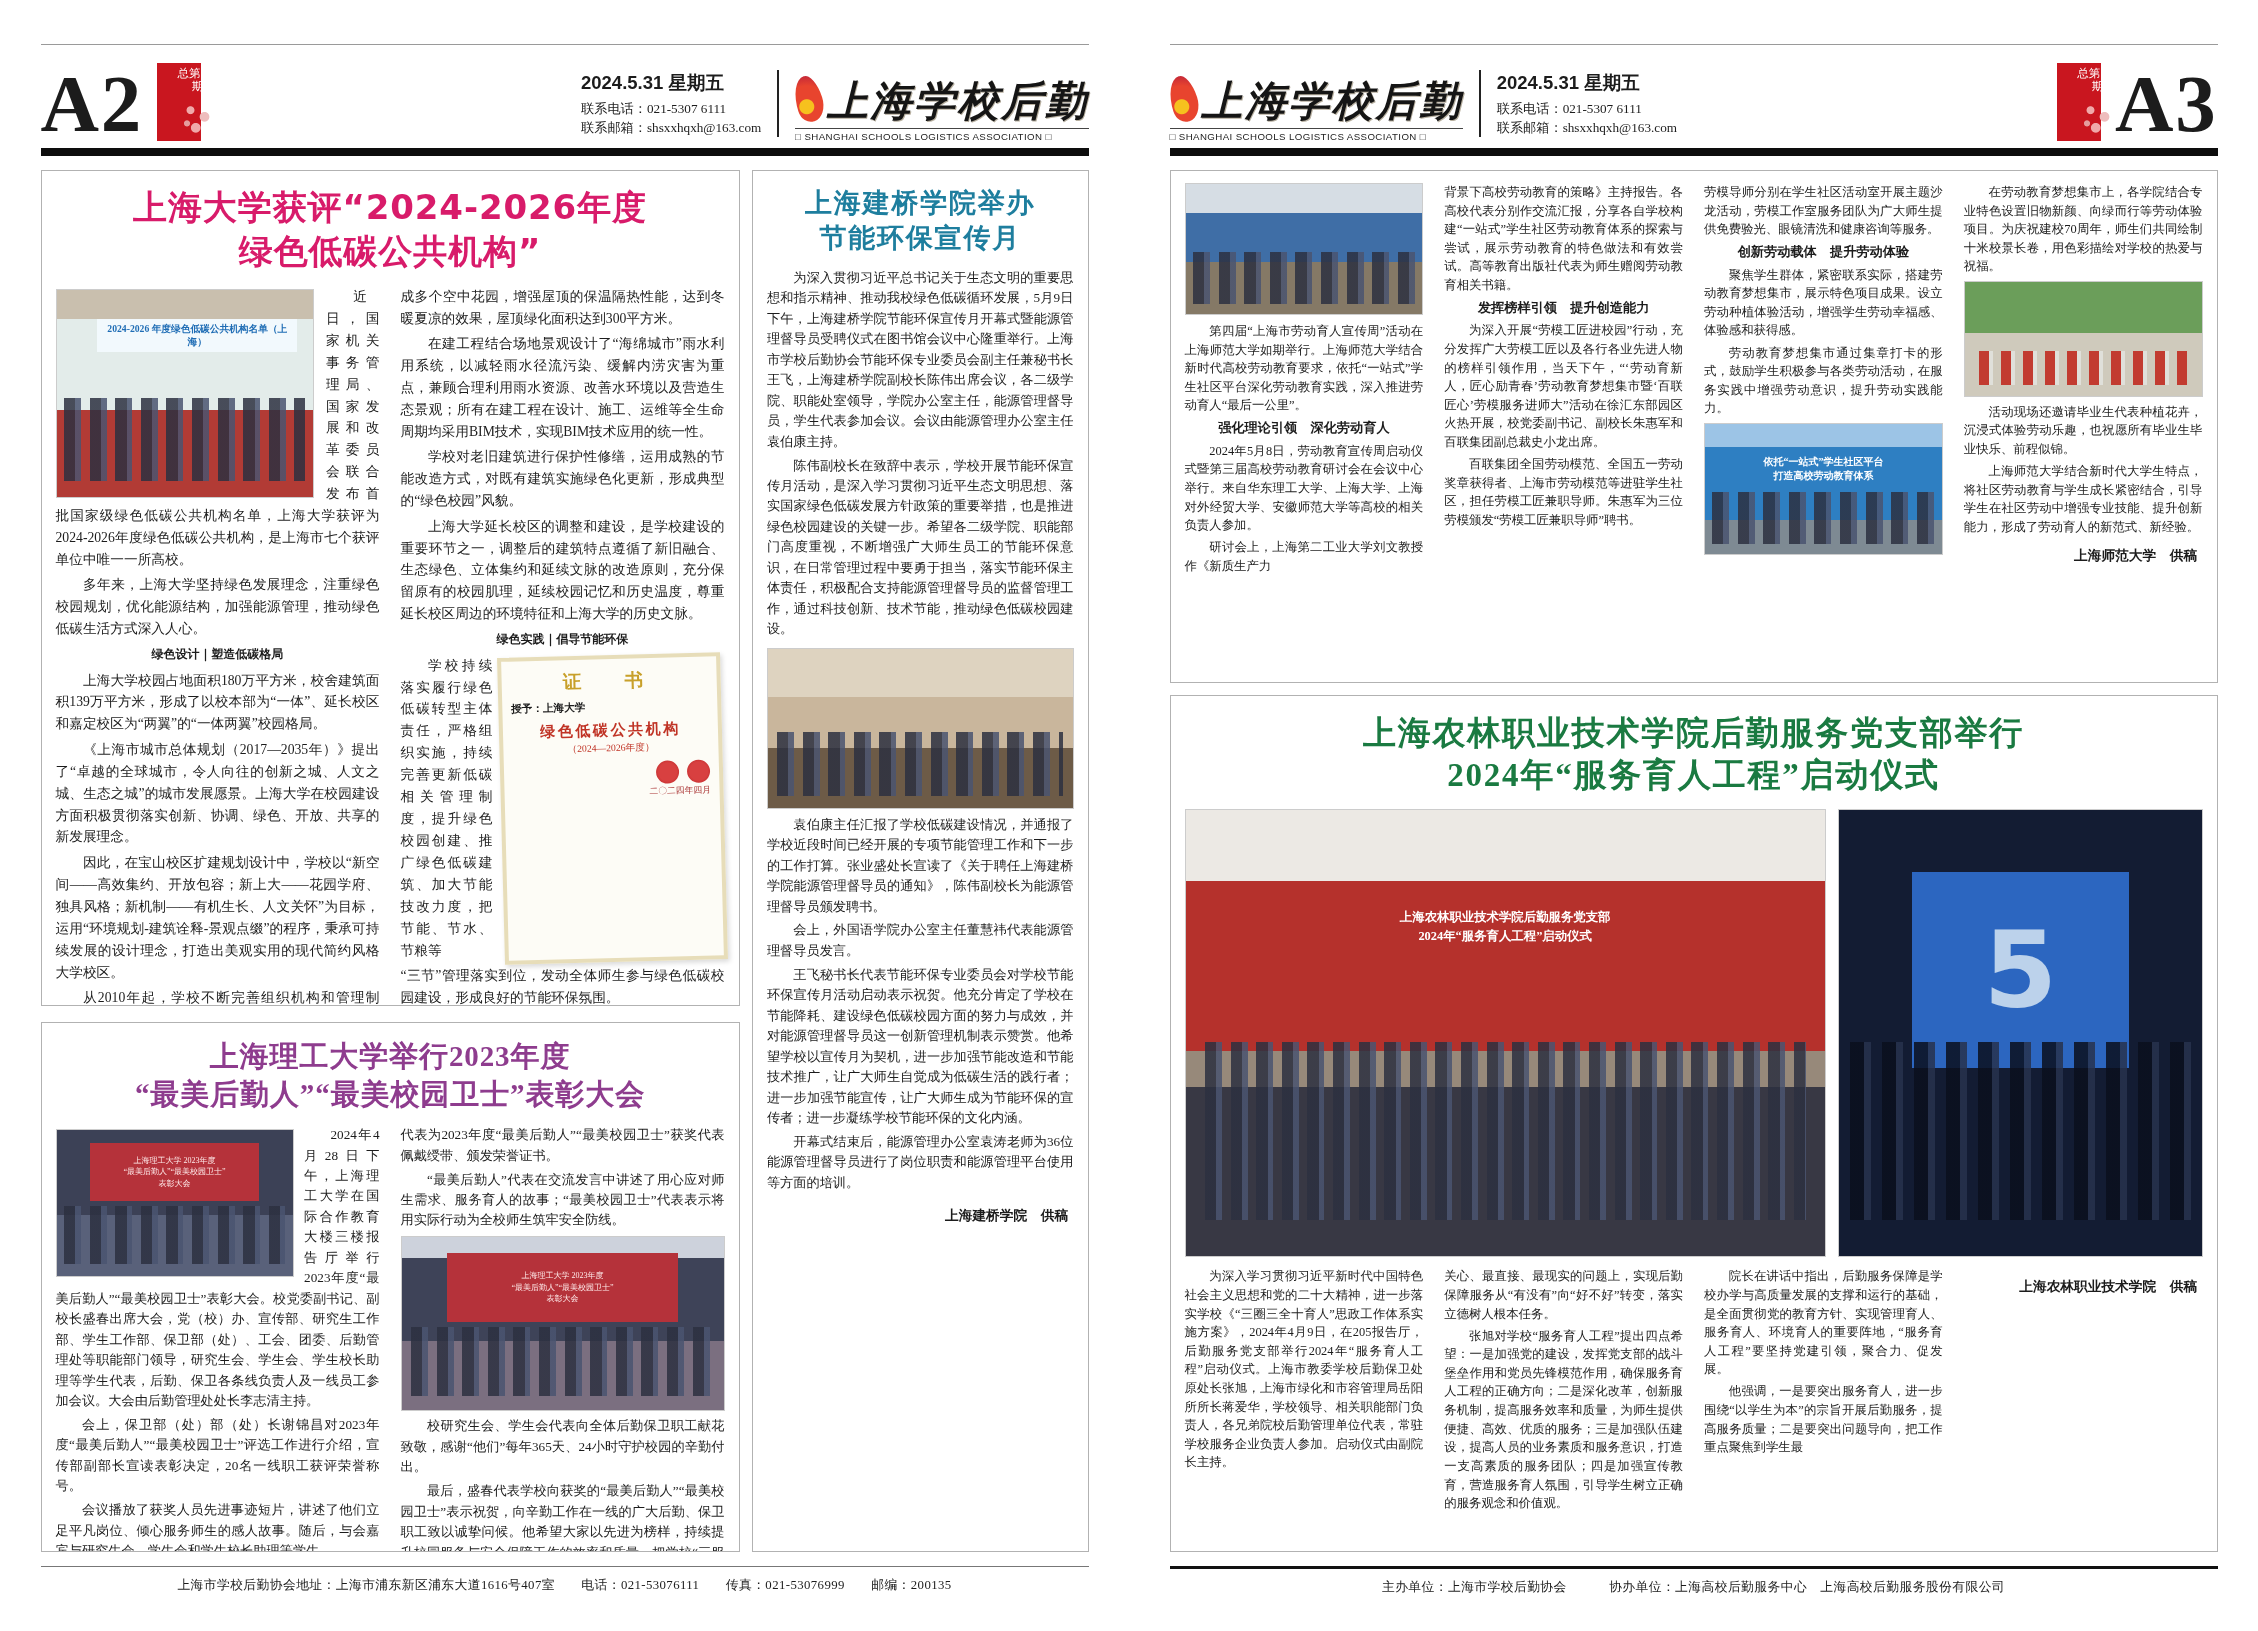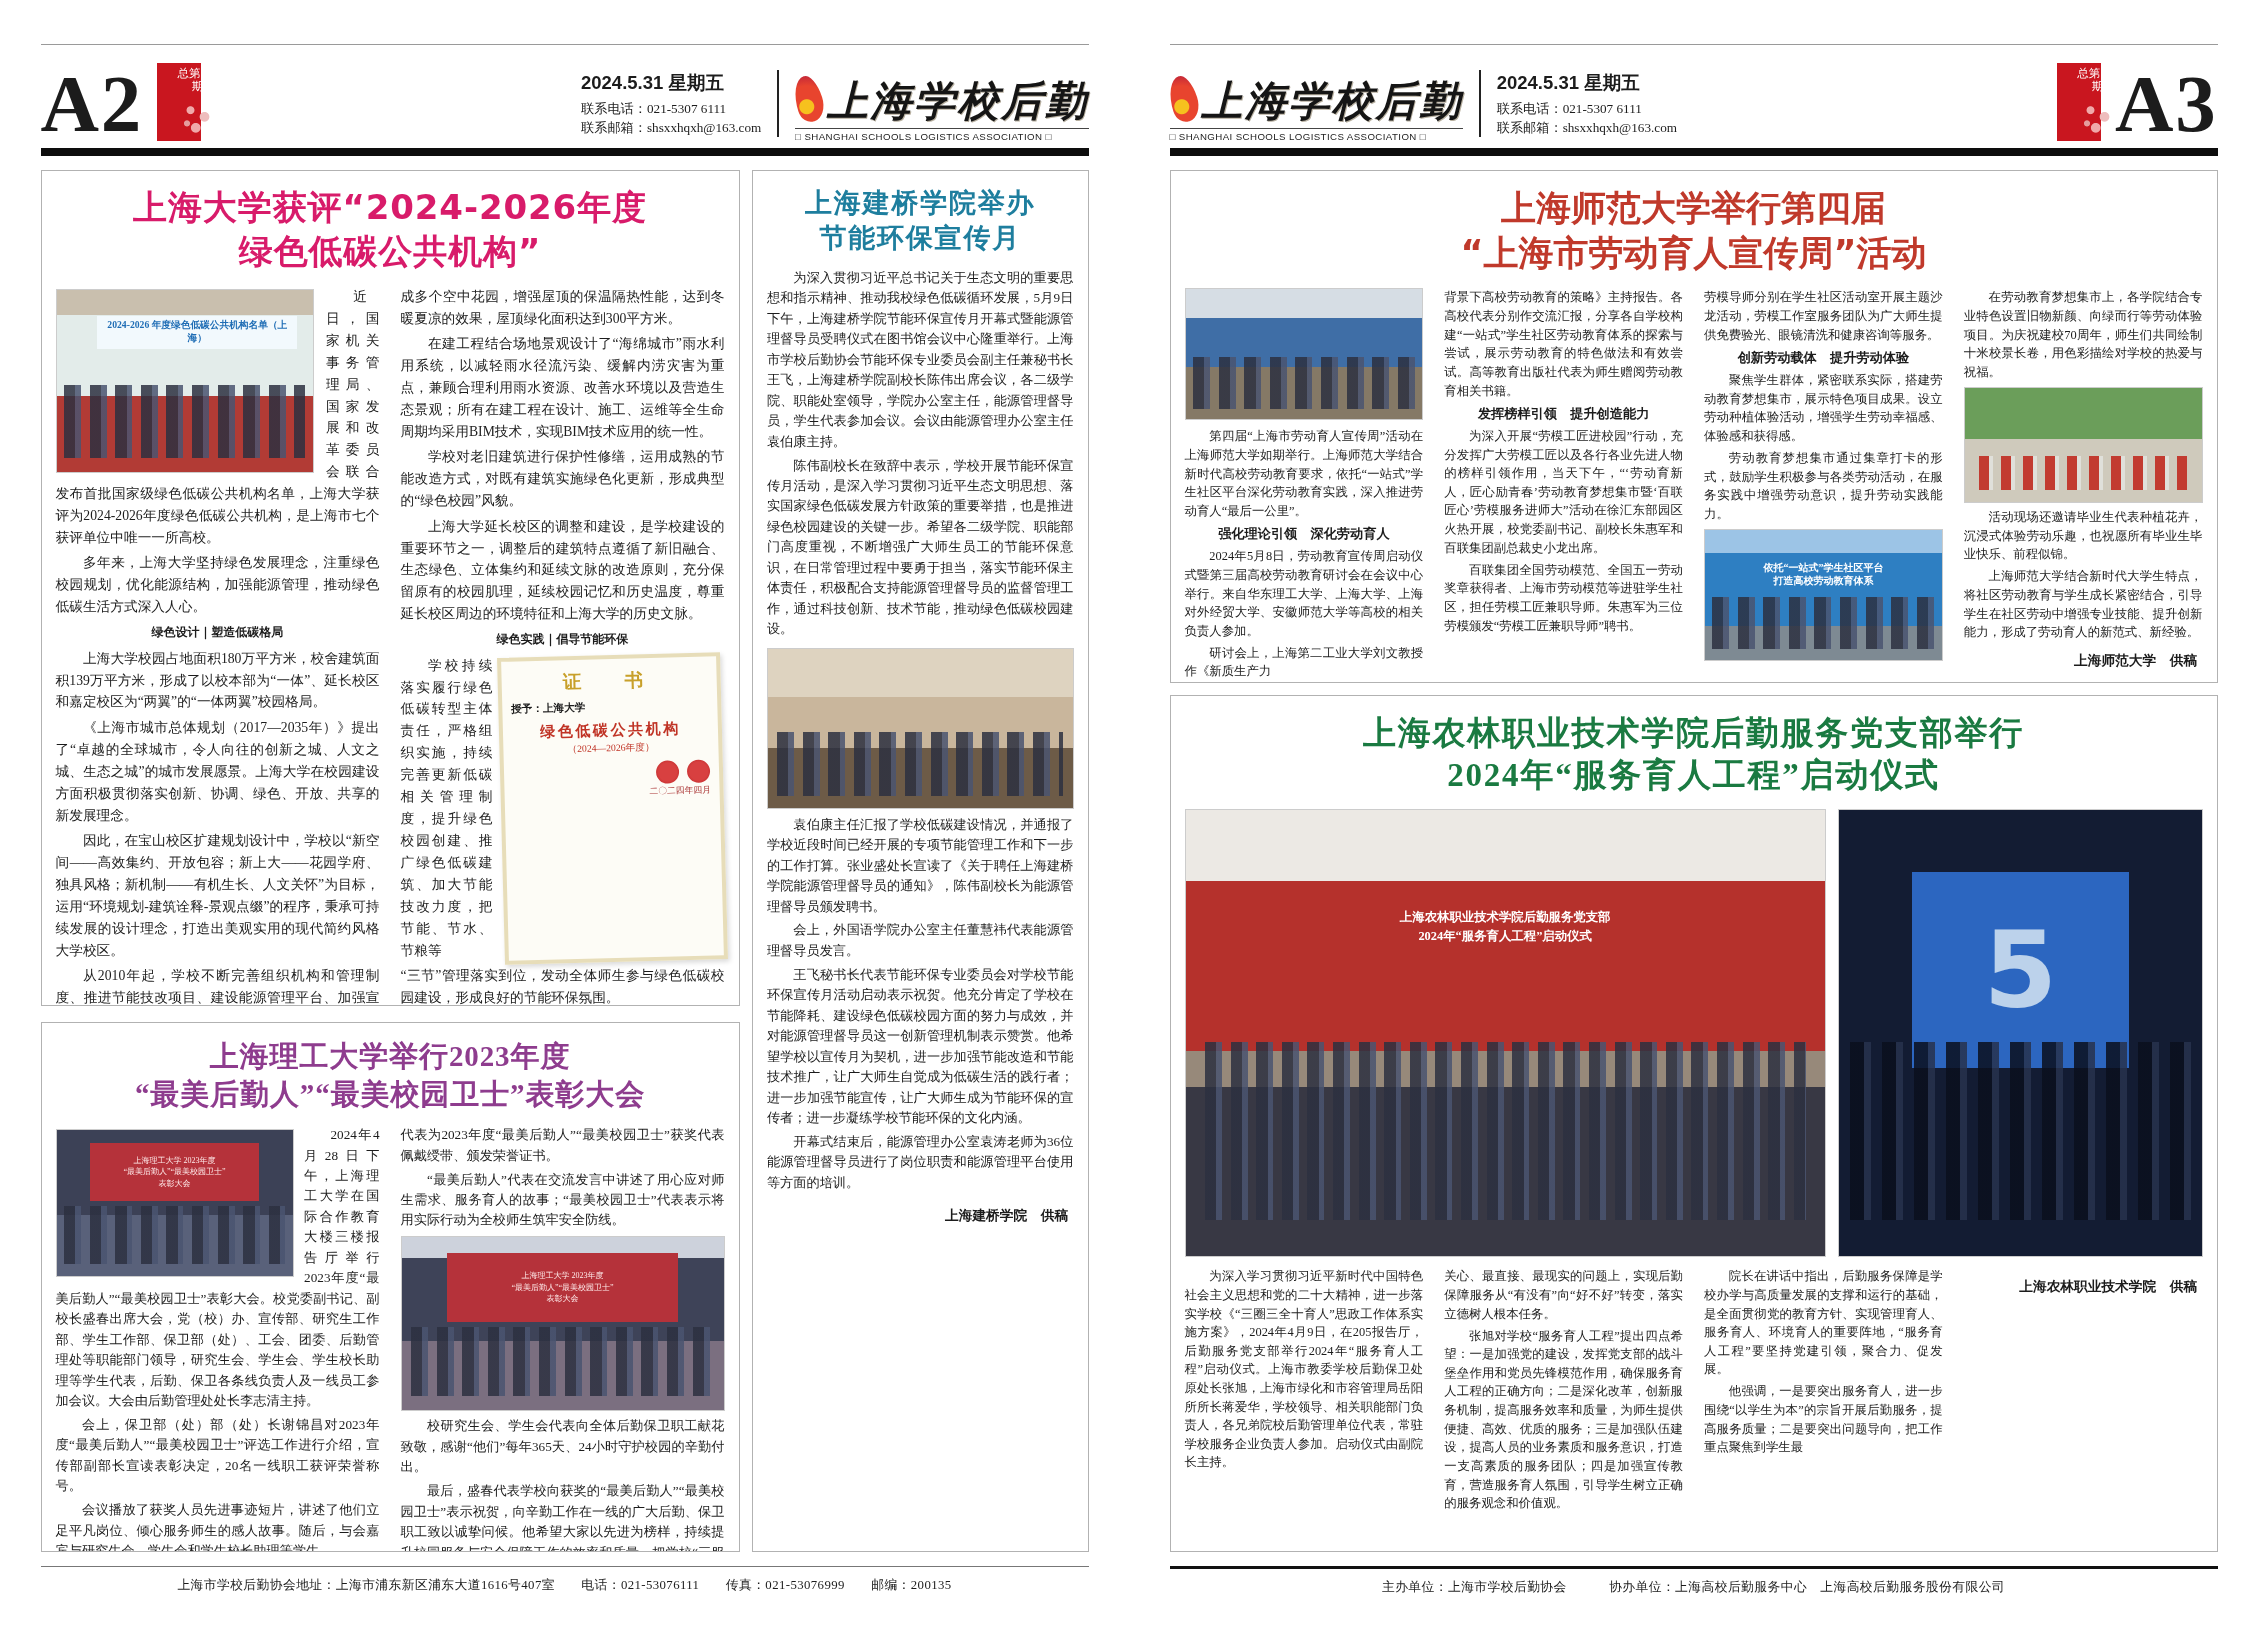--- a/index.html
+++ b/index.html
@@ -65,21 +65,21 @@
            font-family:"DejaVu Sans","Liberation Sans",sans-serif;}
   .small .subhead{font-size:13.2px;margin:4.4px 0;}
   .byline{text-align:right;font-weight:bold;font-size:13.7px;margin-top:10.6px;padding-right:5.3px;}
 
   
   .photo{position:relative;overflow:hidden;border:0.9px solid #ccc;box-sizing:border-box;}
   .crowd{position:absolute;left:3%;right:3%;bottom:8%;height:40%;opacity:.85;
       background:repeating-linear-gradient(90deg,#2c3040 0 11.5px,#4a5470 11.5px 17px,rgba(0,0,0,0) 17px 25.6px);}
   .screen-label{position:absolute;left:12%;right:12%;text-align:center;color:#fff;
       font-size:10px;line-height:13.2px;}
-  .ph-shangda{float:left;width:258px;height:184px;margin:3.5px 12.4px 5.3px 0;
+  .ph-shangda{float:left;width:258px;height:209px;margin:3.5px 12.4px 5.3px 0;
       background:linear-gradient(180deg,#c9bfae 0 14%,#e3ecea 14% 58%,#b23b35 58% 100%);}
   .ph-shangda .banner{position:absolute;top:14%;left:16%;right:6%;background:#f2f9fd;color:#1f6db5;
       font-size:9.7px;font-weight:bold;text-align:center;padding:3.5px 1.8px;}
   .ph-meeting{width:100%;height:161px;margin:5.3px 0;
       background:linear-gradient(180deg,#ded3c0 0 30%,#c9b69c 30% 62%,#6d5b47 62% 100%);}
   .ph-auditorium{float:left;width:238px;height:148px;margin:3.5px 10.6px 5.3px 0;
       background:linear-gradient(180deg,#3c4156 0 58%,#59617a 58% 100%);}
   .red-screen{position:absolute;top:9%;left:14%;right:14%;height:40%;background:#b5323a;
       display:flex;flex-direction:column;justify-content:center;}
   .red-screen div{color:#ffeaea;font-size:8px;line-height:11.5px;text-align:center;}
@@ -303,24 +303,20 @@
           <div class="txt">总第137期</div>
           <div class="flower"></div>
         </div>
         <div class="page-label" style="margin-left:14px;">A3</div>
       </div>
       <div class="black-bar"></div>
 
       <div class="content vert">
 
         <div class="box box-shida small">
-          <div class="hl hl-shida">
-            <div>上海师范大学举行第四届</div>
-            <div>“上海市劳动育人宣传周”活动</div>
-          </div>
           <div class="cols">
             <div class="col">
               <div class="photo ph-conf">
                 <div class="crowd"></div>
               </div>
               <div>
                   <p class="para">第四届“上海市劳动育人宣传周”活动在上海师范大学如期举行。上海师范大学结合新时代高校劳动教育要求，依托“一站式”学生社区平台深化劳动教育实践，深入推进劳动育人“最后一公里”。</p>
                 </div>
               <div class="subhead">强化理论引领　深化劳动育人</div>
               <div>

